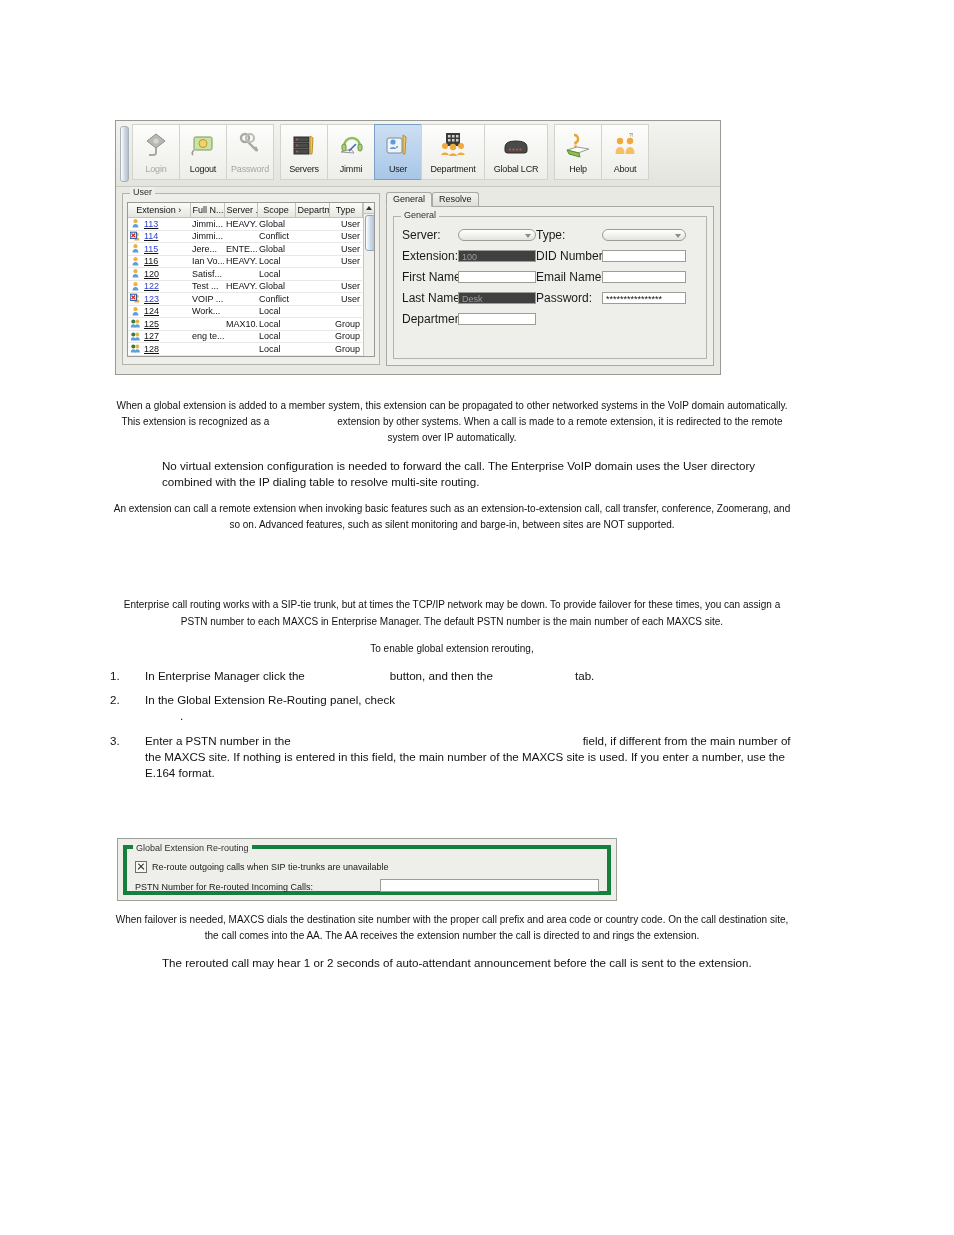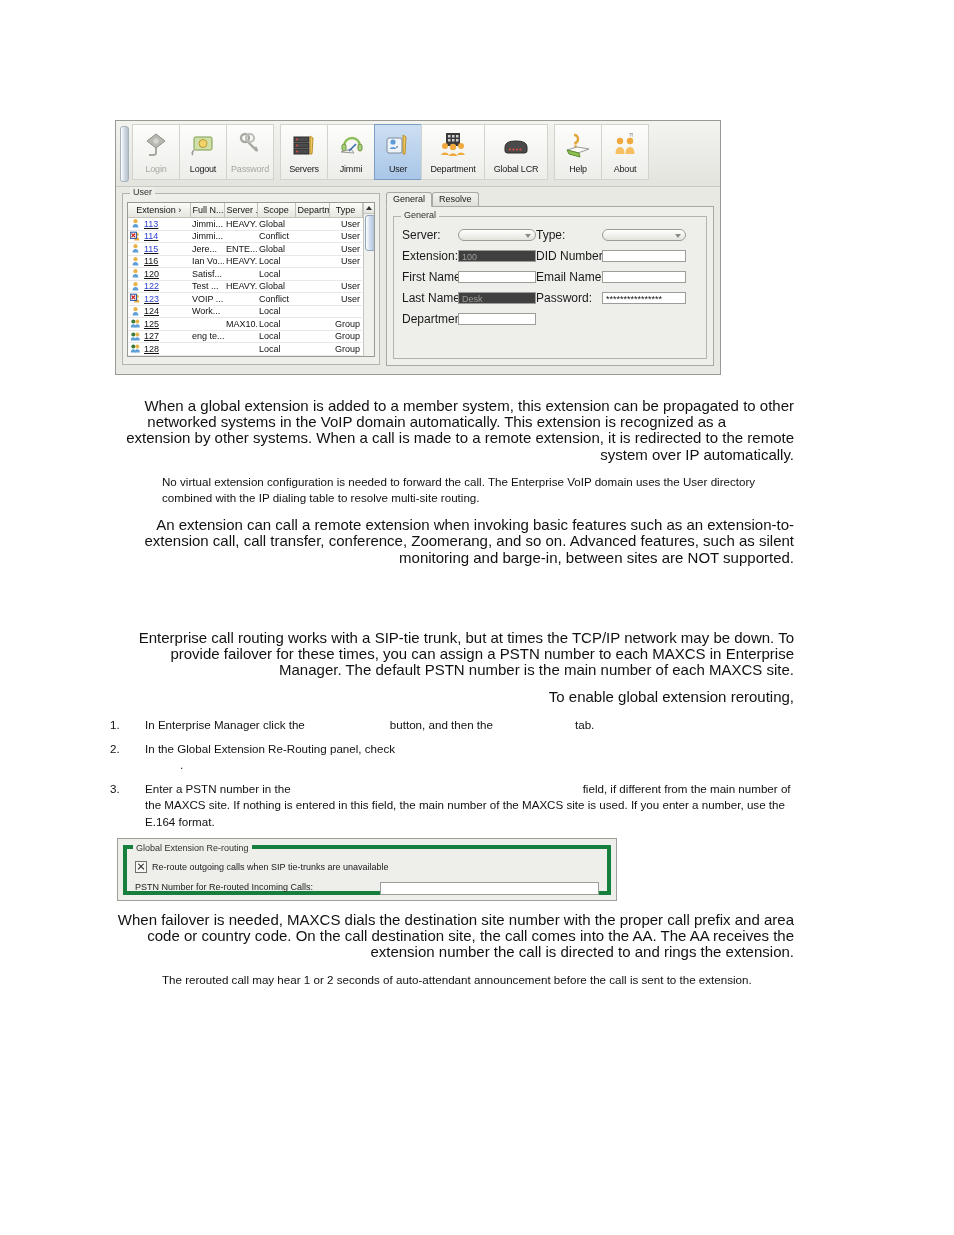--- a/index.html
+++ b/index.html
@@ -129,22 +129,22 @@
   }
   .fcombo:after{
     content:"";position:absolute;right:4px;top:4px;
     width:0;height:0;border-left:3px solid transparent;border-right:3px solid transparent;
     border-top:4px solid #8d8d88;
   }
 
   
   .doc{position:absolute;left:110px;top:398px;width:684px;}
   p.body{
-    font-size:15px;line-height:16.2px;margin:0 0 11px 0;color:#111;
-    text-align:right;
+    font-size:10px;line-height:16.2px;margin:0 0 11px 0;color:#111;
+    text-align:center;
   }
   p.note{
     font-size:11.6px;line-height:16.2px;margin:0 0 11px 0;color:#111;
     padding-left:52px;
   }
   .gap{display:inline-block;}
   .spacer-lg{height:53px;}
 
   ol.steps{margin:0;padding:0;list-style:none;}
   ol.steps li{
@@ -170,21 +170,21 @@
   .ckbox{
     width:10px;height:10px;border:1px solid #6f6f6a;background:#f6f6f3;
     position:relative;flex:0 0 auto;
   }
   .ckbox:before,.ckbox:after{
     content:"";position:absolute;left:1px;top:4px;width:8px;height:1.4px;background:#16181c;
   }
   .ckbox:before{transform:rotate(45deg);}
   .ckbox:after{transform:rotate(-45deg);}
   .cklabel{font-size:9px;color:#1a1a1a;white-space:nowrap;}
-  .pstnrow{position:absolute;left:8px;top:33px;right:8px;display:flex;align-items:flex-start;}
+  .pstnrow{position:absolute;left:8px;top:33px;right:8px;display:flex;align-items:flex-end;}
   .pstnlabel{font-size:9px;color:#1a1a1a;white-space:nowrap;}
   .pstninput{
     position:absolute;left:245px;right:0;height:13px;
     border:1px solid #9d9d97;background:#fff;box-sizing:border-box;
   }
   .doc2{position:absolute;left:110px;top:912px;width:684px;}
 </style>
 </head>
 <body>
 

